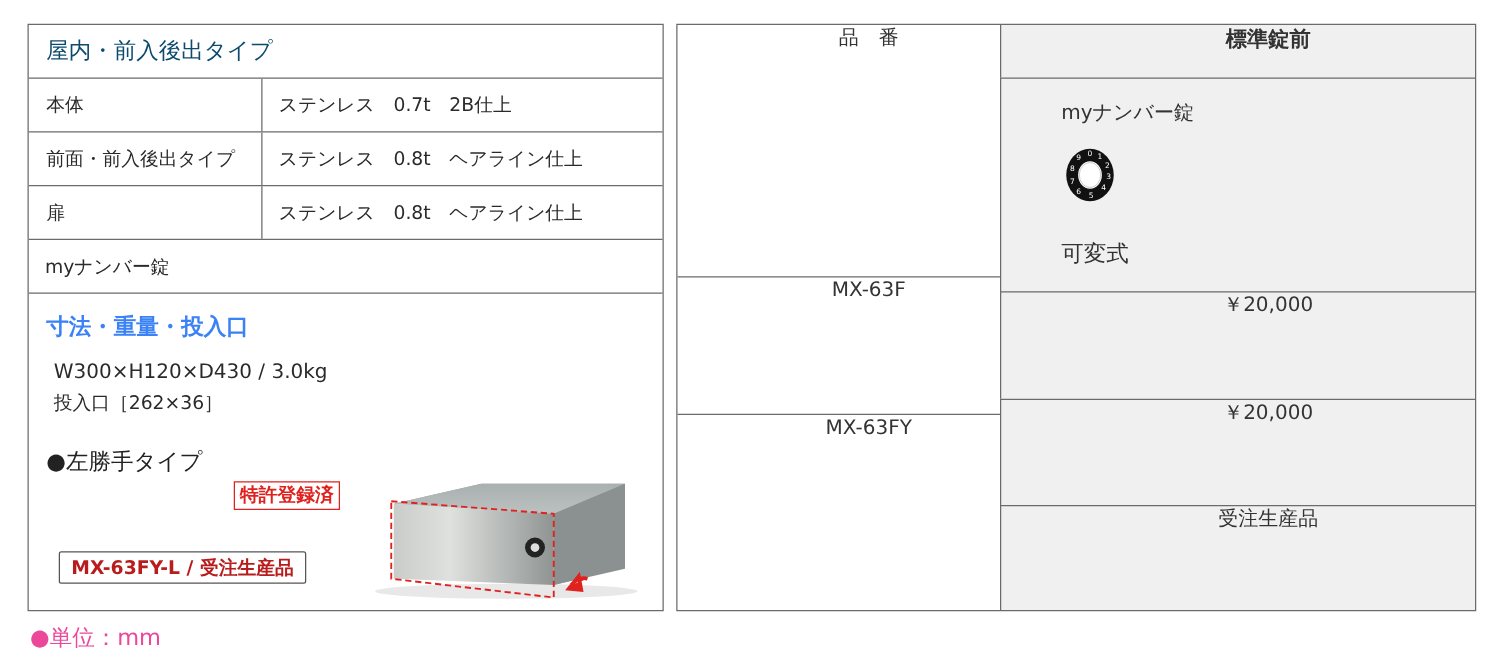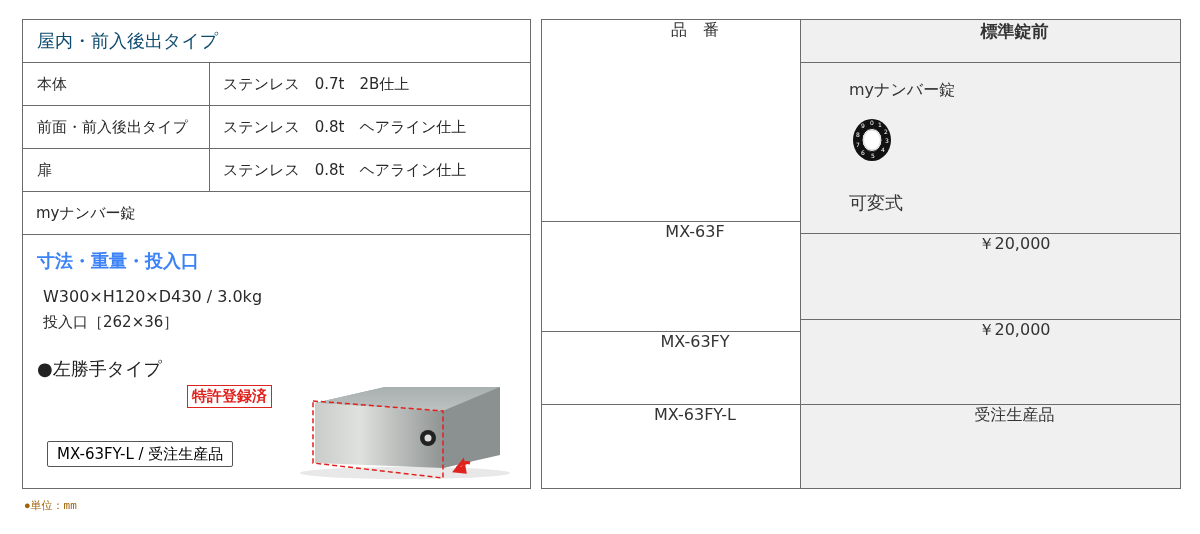--- a/index.html
+++ b/index.html
@@ -15,29 +15,29 @@
   .spec .v { flex: 1; font-size: 15px; padding-left: 13px; line-height: 42px; white-space: pre; }
   .dims { position: relative; height: 254px; }
   .dims h3 { margin: 0; position: absolute; left: 14px; top: 14px; font-size: 18px; font-weight: bold; color:#3b82f6; }
   .dims .d1 { position: absolute; left: 20px; top: 52px; font-size: 16px; }
   .dims .d2 { position: absolute; left: 20px; top: 78px; font-size: 15px; }
   .dims .lh { position: absolute; left: 14px; top: 122px; font-size: 18px; font-weight: normal; color:#222; }
   .badge { position: absolute; left: 164px; top: 122px; border: 1.5px solid #e0221e; color: #e0221e;
            font-size: 15px; font-weight: bold; padding: 0 4px; line-height: 21px; margin-top: 28px; }
   .dims .desc { position: absolute; left: 20px; top: 152px; font-size: 16px; line-height: 22px; color:#444; }
   .ordbox { position: absolute; left: 24px; top: 206px; border: 1.5px solid #555; border-radius: 2px;
-            font-size: 15px; padding: 0 9px; line-height: 24px; color:#000000; }
+            font-size: 15px; padding: 0 9px; line-height: 24px; color:#b91c1c;font-weight:bold; }
   .product { position: absolute; left: 272px; top: 140px; width: 220px; height: 110px; }
   .right { position: absolute; left: 541px; top: 19px; width: 640px; height: 470px;
            border: 1.5px solid #6b6b6b; box-sizing: border-box; }
   .rc { position: absolute; box-sizing: border-box; display: flex; align-items: flex-start; justify-content: center; font-size: 16px; color:#333;padding-left:48px; }
   .gray { background: #f0f0f0; }
   .bl { border-left: 1.5px solid #6b6b6b; }
   .bt { border-top: 1.5px solid #6b6b6b; }
-  .foot { position: absolute; left: 24px; top: 498px; font-size: 11px; color:#a16207;font-family:Liberation Mono, monospace; }
+  .foot { position: absolute; left: 24px; top: 498px; font-size: 18px; color:#ec4899; }
 </style>
 </head>
 <body>
 
 <div class="left">
   <div class="ltitle">屋内・前入後出タイプ</div>
   <div class="spec">
     <div class="k">本体</div>
     <div class="v">ステンレス　0.7t　2B仕上</div>
   </div>
@@ -113,17 +113,16 @@
     </svg>
     <div style="margin-top:28px;font-size:18px;">可変式</div>
   </div>
 
   <div class="rc bt" style="left:0;top:201px;width:258px;height:86px;">MX-63F</div>
   <div class="rc gray bl bt" style="left:258px;top:213px;width:380px;height:86px;">￥20,000</div>
 
   <div class="rc bt" style="left:0;top:299px;width:258px;height:85px;margin-top:12px;">MX-63FY</div>
   <div class="rc gray bl bt" style="left:258px;top:299px;width:380px;height:85px;">￥20,000</div>
 
-  <div class="rc bt" style="left:0;top:384px;width:258px;height:84px;">MX-63FY-L</div>
   <div class="rc gray bl bt" style="left:258px;top:384px;width:380px;height:84px;">受注生産品</div>
 </div>
 
 <div class="foot">●単位：mm</div>
 
 </body></html>

